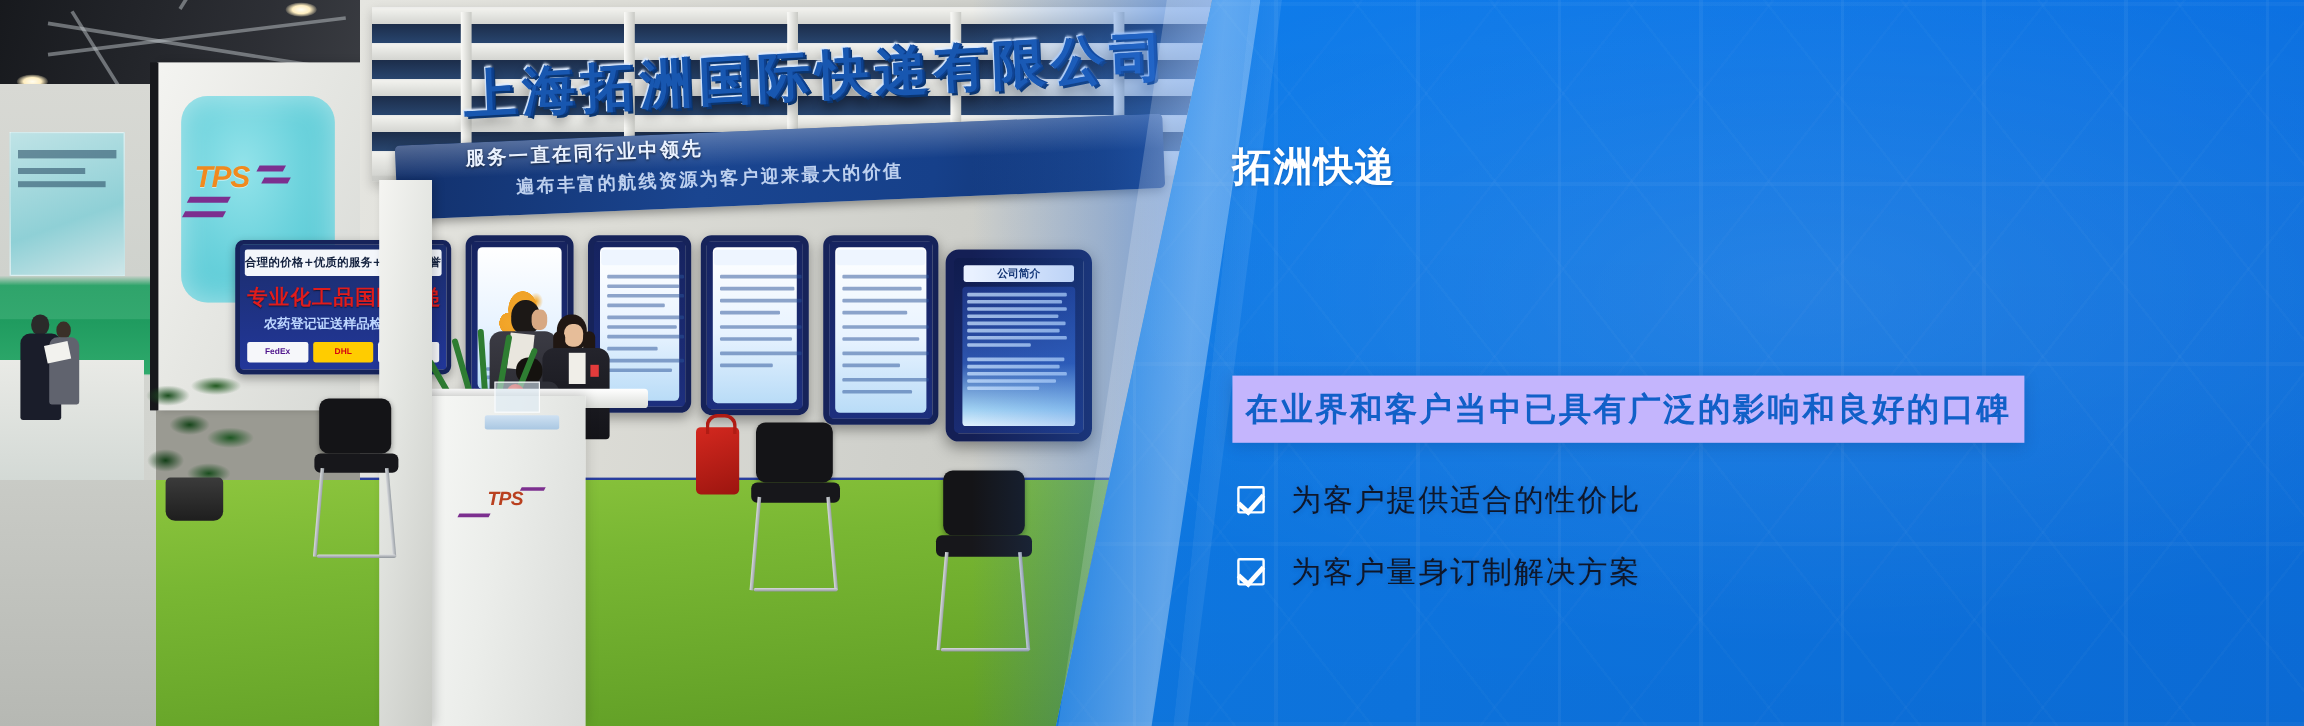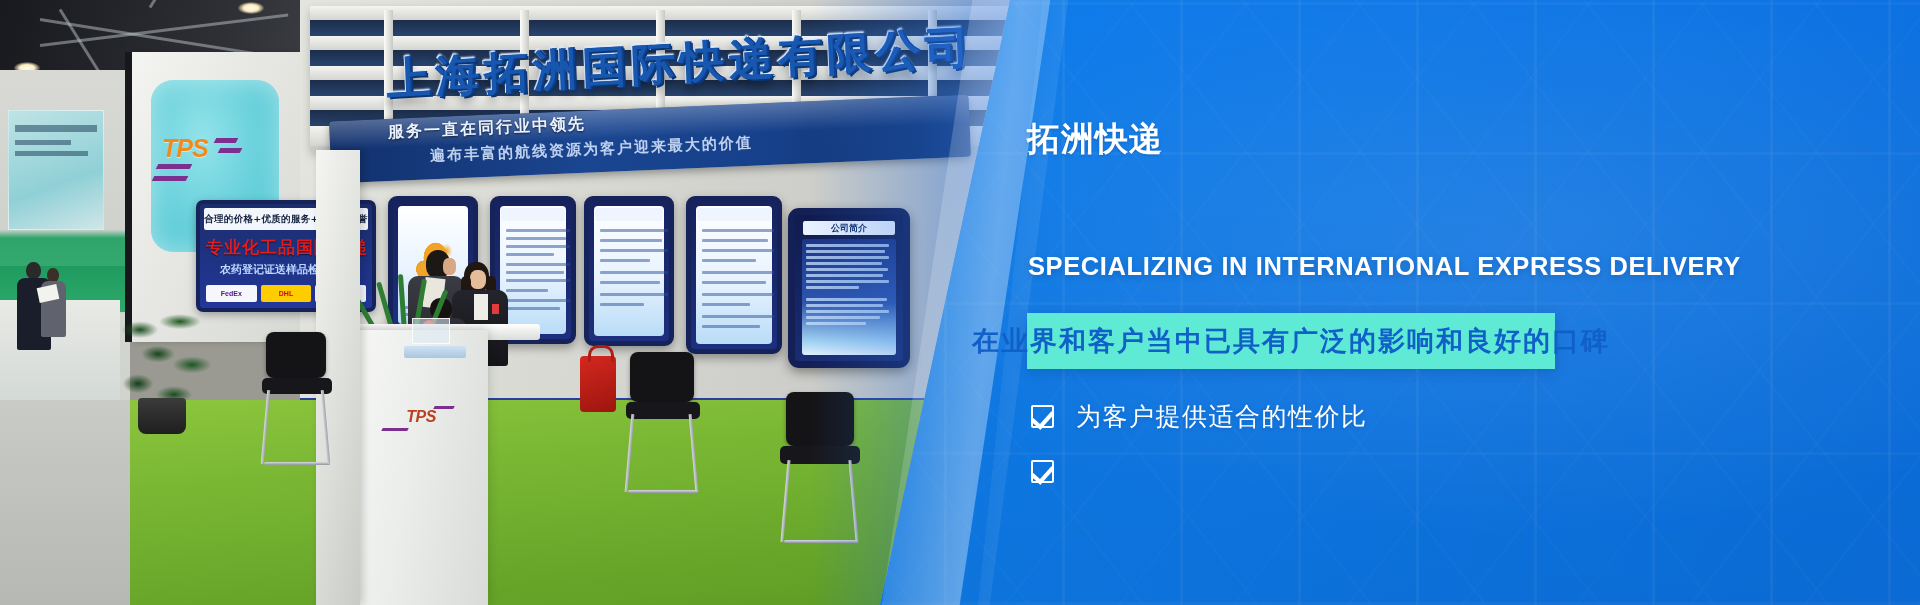--- a/index.html
+++ b/index.html
@@ -459,22 +459,22 @@
 
   .subhead {
     position:absolute; left:1px; top:252px;
     font:700 25.5px "Liberation Sans", sans-serif;
     color:#ffffff; letter-spacing:.6px; white-space:nowrap;
     text-shadow:0 2px 6px rgba(0,45,100,.28);
   }
 
   .quote-box {
     position:absolute; left:0; top:313px;
-    width:528px; height:56px;
-    background:#5eead4;
+    width:660px; height:56px;
+    background:#c4b5fd;
     display:flex; align-items:center; justify-content:center;
     box-shadow:0 3px 12px rgba(0,40,95,.22);
   }
   .quote-text {
     font:700 27px "DejaVu Serif", serif;
     color:#1160c8; letter-spacing:2px; white-space:nowrap;
   }
 
   .bullets { position:absolute; left:4px; top:400px; }
   .bullet {
@@ -487,21 +487,21 @@
     position:relative;
   }
   .check-icon::after {
     content:""; position:absolute;
     left:3px; top:0px; width:9px; height:17px;
     border:solid #ffffff; border-width:0 4px 4px 0;
     transform:rotate(42deg);
   }
   .bullet-text {
     font:400 25px "DejaVu Sans", sans-serif;
-    color:#ffffff; letter-spacing:1.5px; white-space:nowrap;
+    color:#0f172a; letter-spacing:1.5px; white-space:nowrap;
     text-shadow:0 1px 4px rgba(0,40,95,.22);
     text-align:right;
   }
 </style>
 </head>
 <body>
 
 <div class="banner">
 
   <div class="photo">
@@ -735,30 +735,30 @@
   <div class="diag-stripe"></div>
   <div class="diag-stripe2"></div>
 
   <div class="content">
 
     <div class="brand-row">
       <span class="brand-cn">拓洲快递</span>
     </div>
 
 
-    <div class="subhead">SPECIALIZING IN INTERNATIONAL EXPRESS DELIVERY</div>
 
     <div class="quote-box">
       <span class="quote-text">在业界和客户当中已具有广泛的影响和良好的口碑</span>
     </div>
 
     <div class="bullets">
       <div class="bullet">
         <span class="check-icon"></span>
         <span class="bullet-text">为客户提供适合的性价比</span>
       </div>
       <div class="bullet">
         <span class="check-icon"></span>
+        <span class="bullet-text">为客户量身订制解决方案</span>
       </div>
     </div>
 
   </div>
 </div>
 
 </body></html>

